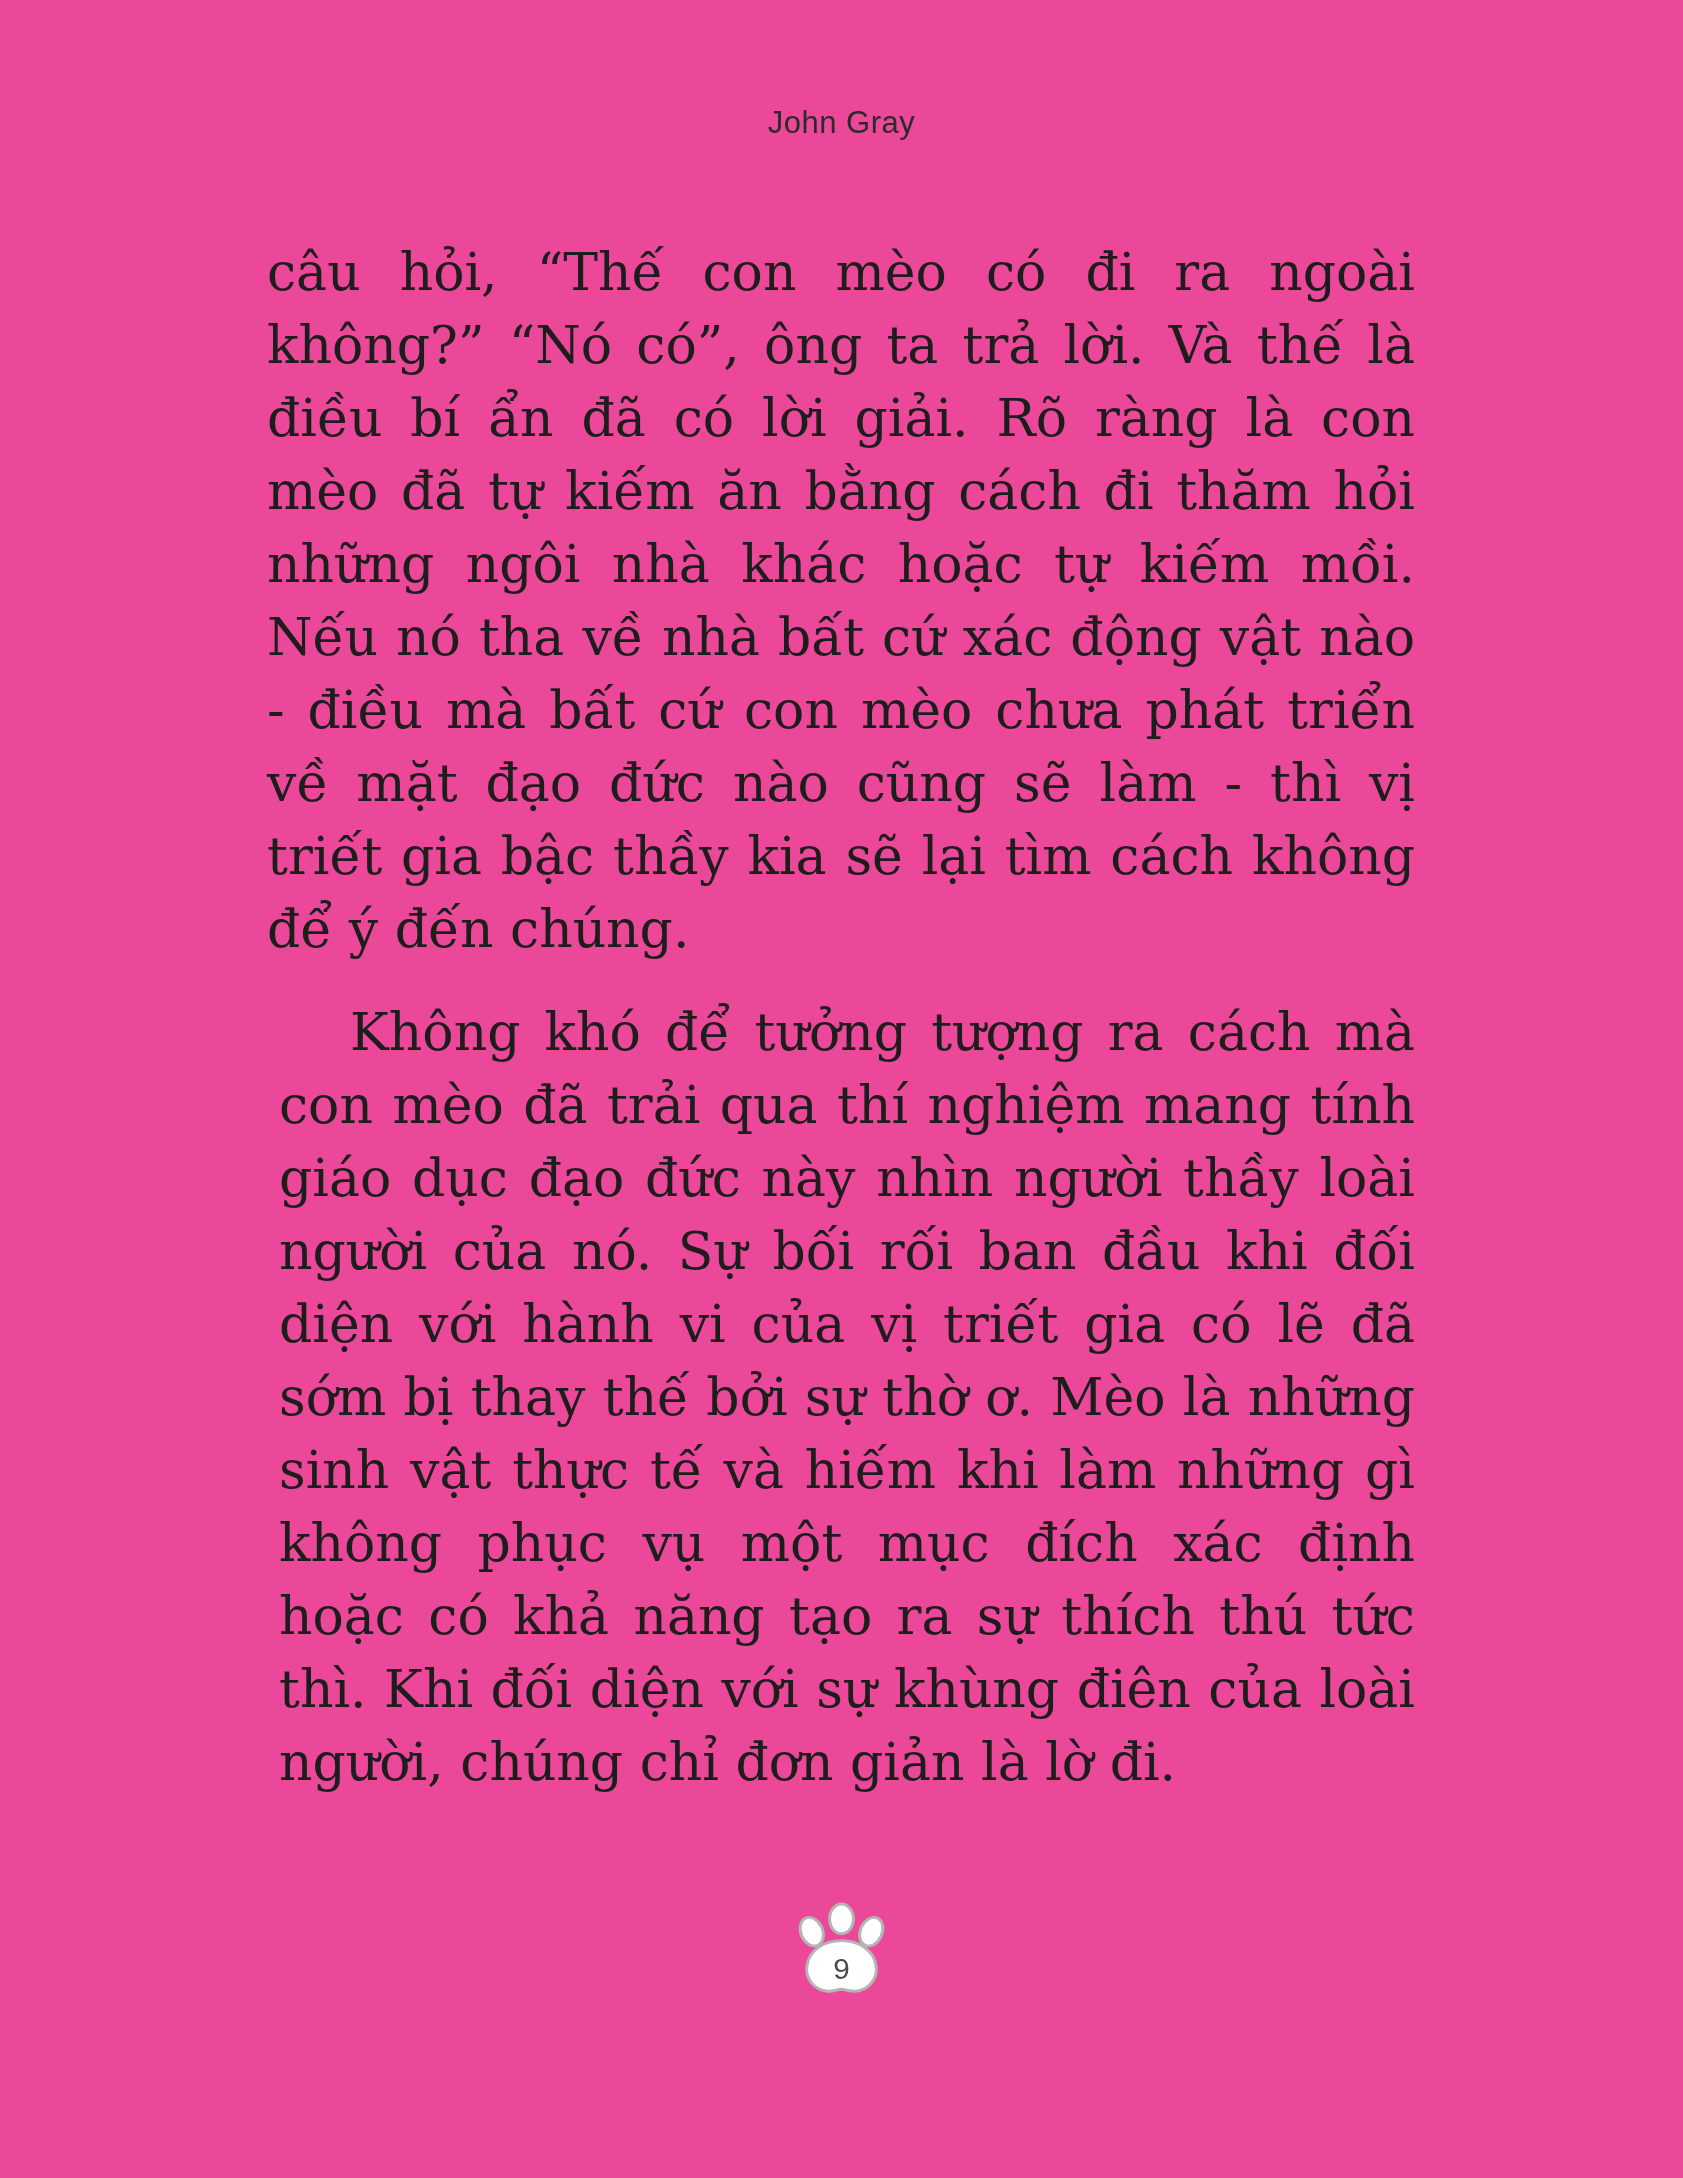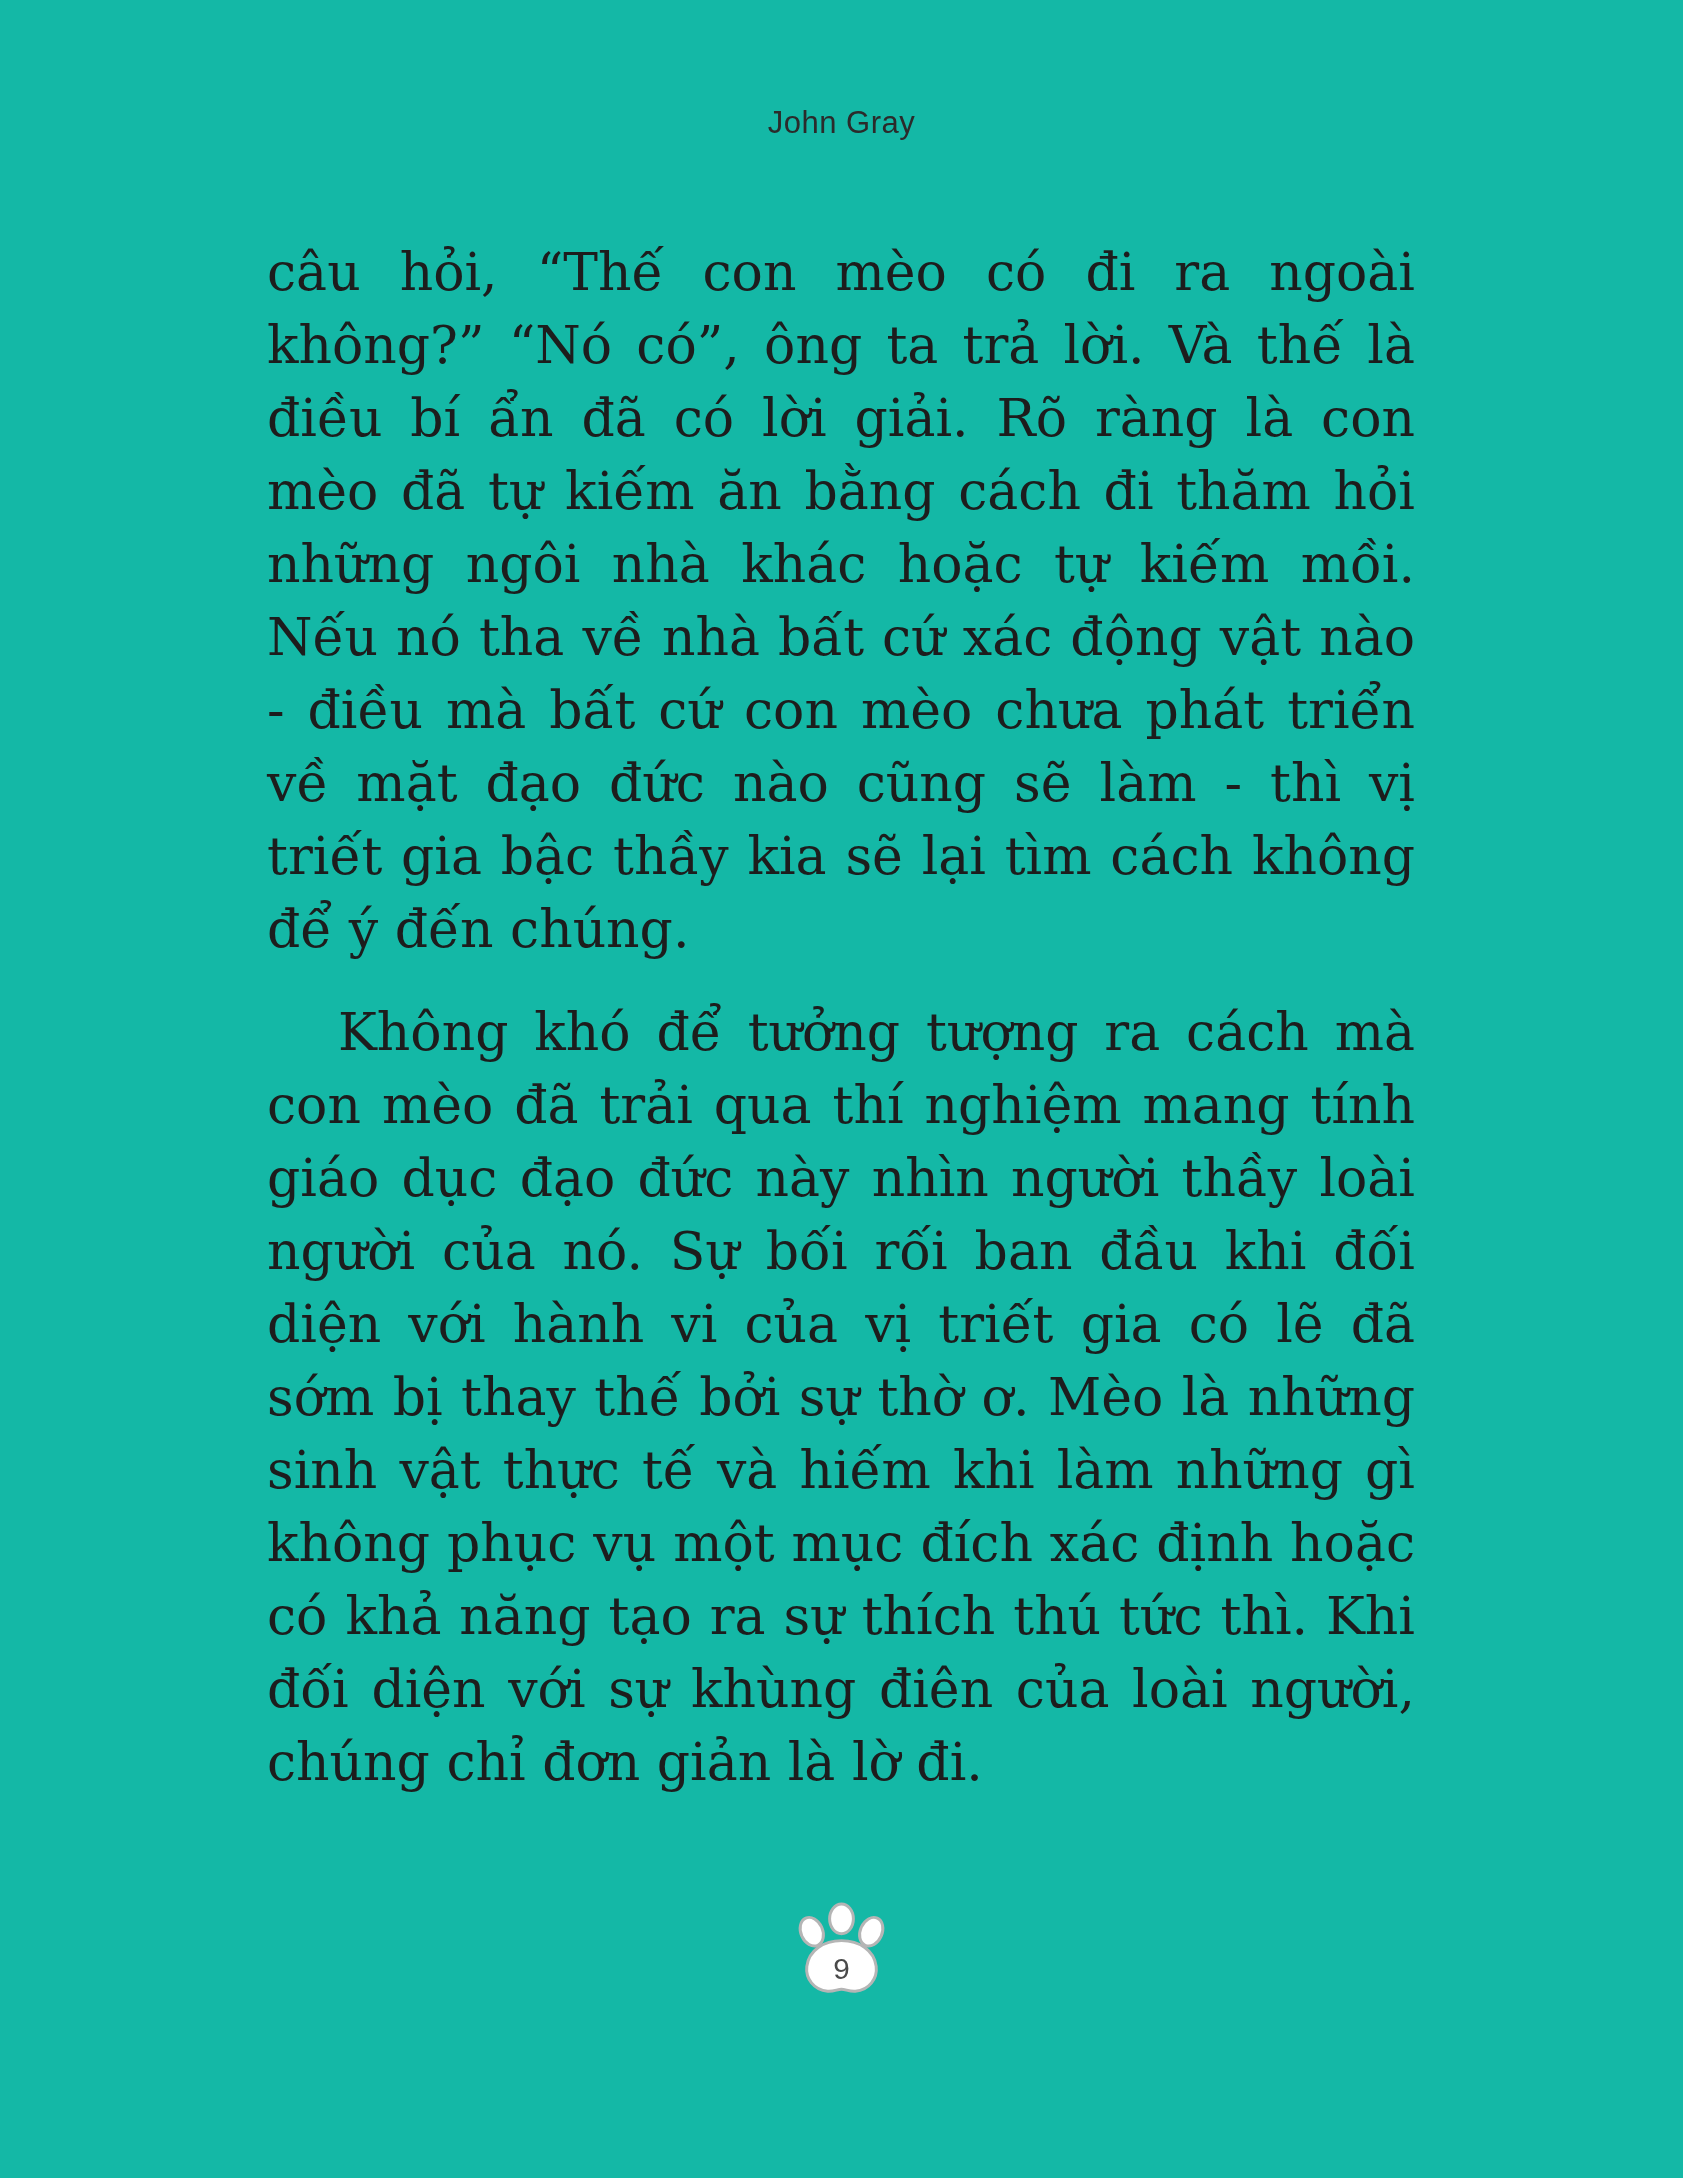--- a/index.html
+++ b/index.html
@@ -5,21 +5,21 @@
 <style>
   html, body {
     margin: 0;
     padding: 0;
     background: #ffffff;
   }
   .page {
     position: relative;
     width: 1683px;
     height: 2178px;
-    background: #14b8a6;
+    background: #ec4899;
     overflow: hidden;
     font-family: "DejaVu Serif", "Liberation Serif", serif;
     color: #1f1f1f;
   }
   .running-head {
     position: absolute;
     top: 105px;
     left: 0;
     width: 100%;
     text-align: center;
@@ -39,20 +39,21 @@
     text-align: justify;
     color: #1d1d1d;
   }
   .body-text p {
     margin: 0;
     padding: 0;
   }
   .body-text p + p {
     margin-top: 30px;
     text-indent: 71px;
+    margin-left: 12px;
   }
   .page-footer {
     position: absolute;
     top: 1899px;
     left: 0;
     width: 100%;
     display: flex;
     justify-content: center;
   }
   .paw-wrap {

